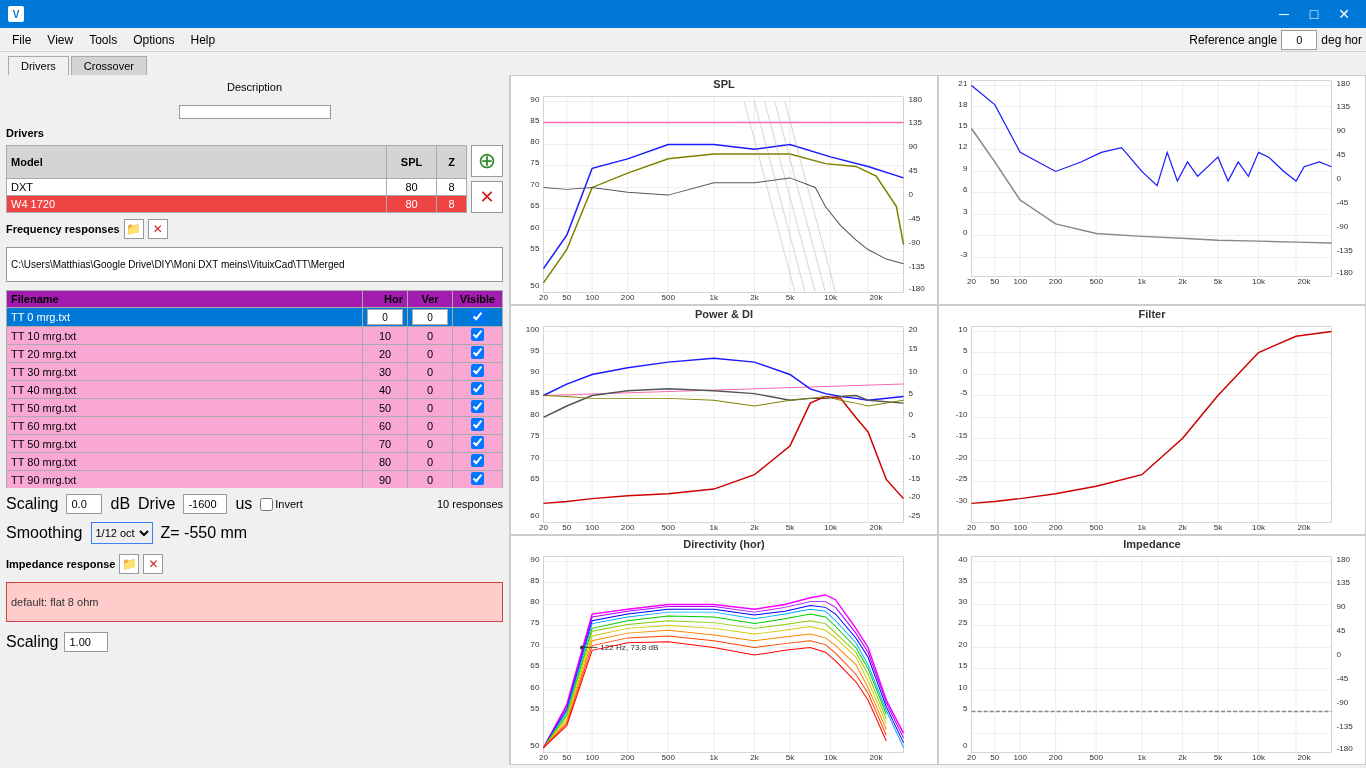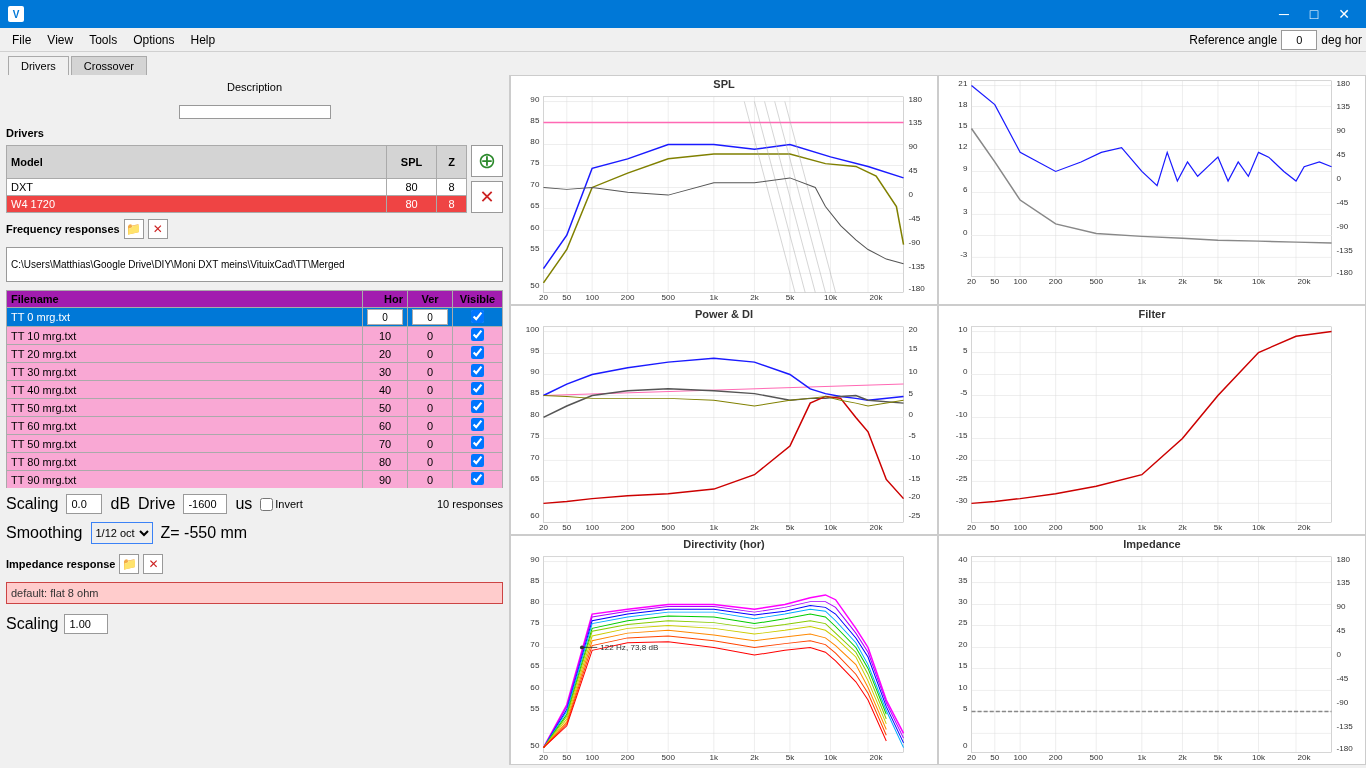--- a/index.html
+++ b/index.html
@@ -93,21 +93,21 @@
     .label-sm { font-size: 16px; }
     .small-input { height: 20px; border: 1px solid #999; padding: 0 4px; font-size: 11px; background: white; }
     .invert-cb { display: flex; align-items: center; gap: 2px; font-size: 11px; }
     .responses-count { margin-left: auto; font-size: 11px; }
     
     .smoothing-row { display: flex; align-items: center; gap: 8px; margin-top: 2px; }
     .smoothing-select { height: 22px; border: 1px solid #3b82f6; font-size: 11px; }
     
     .imp-header { display: flex; align-items: center; gap: 4px; margin-top: 4px; }
     .imp-label { font-weight: bold; font-size: 11px; }
-    .imp-path { width: 100%; height: 22px; border: 1px solid #cc4444; background: #ffcccc; padding: 0 4px; font-size: 11px; margin-top: 2px; color: #333; }
+    .imp-path { width: 100%; height: 40px; border: 1px solid #cc4444; background: #ffcccc; padding: 0 4px; font-size: 11px; margin-top: 2px; color: #333; }
     .scaling-row { display: flex; align-items: center; gap: 6px; margin-top: 4px; }
     
     
     .right-panel {
       flex: 1;
       display: grid;
       grid-template-columns: 1fr 1fr;
       grid-template-rows: 1fr 1fr 1fr;
       background: white;
     }

